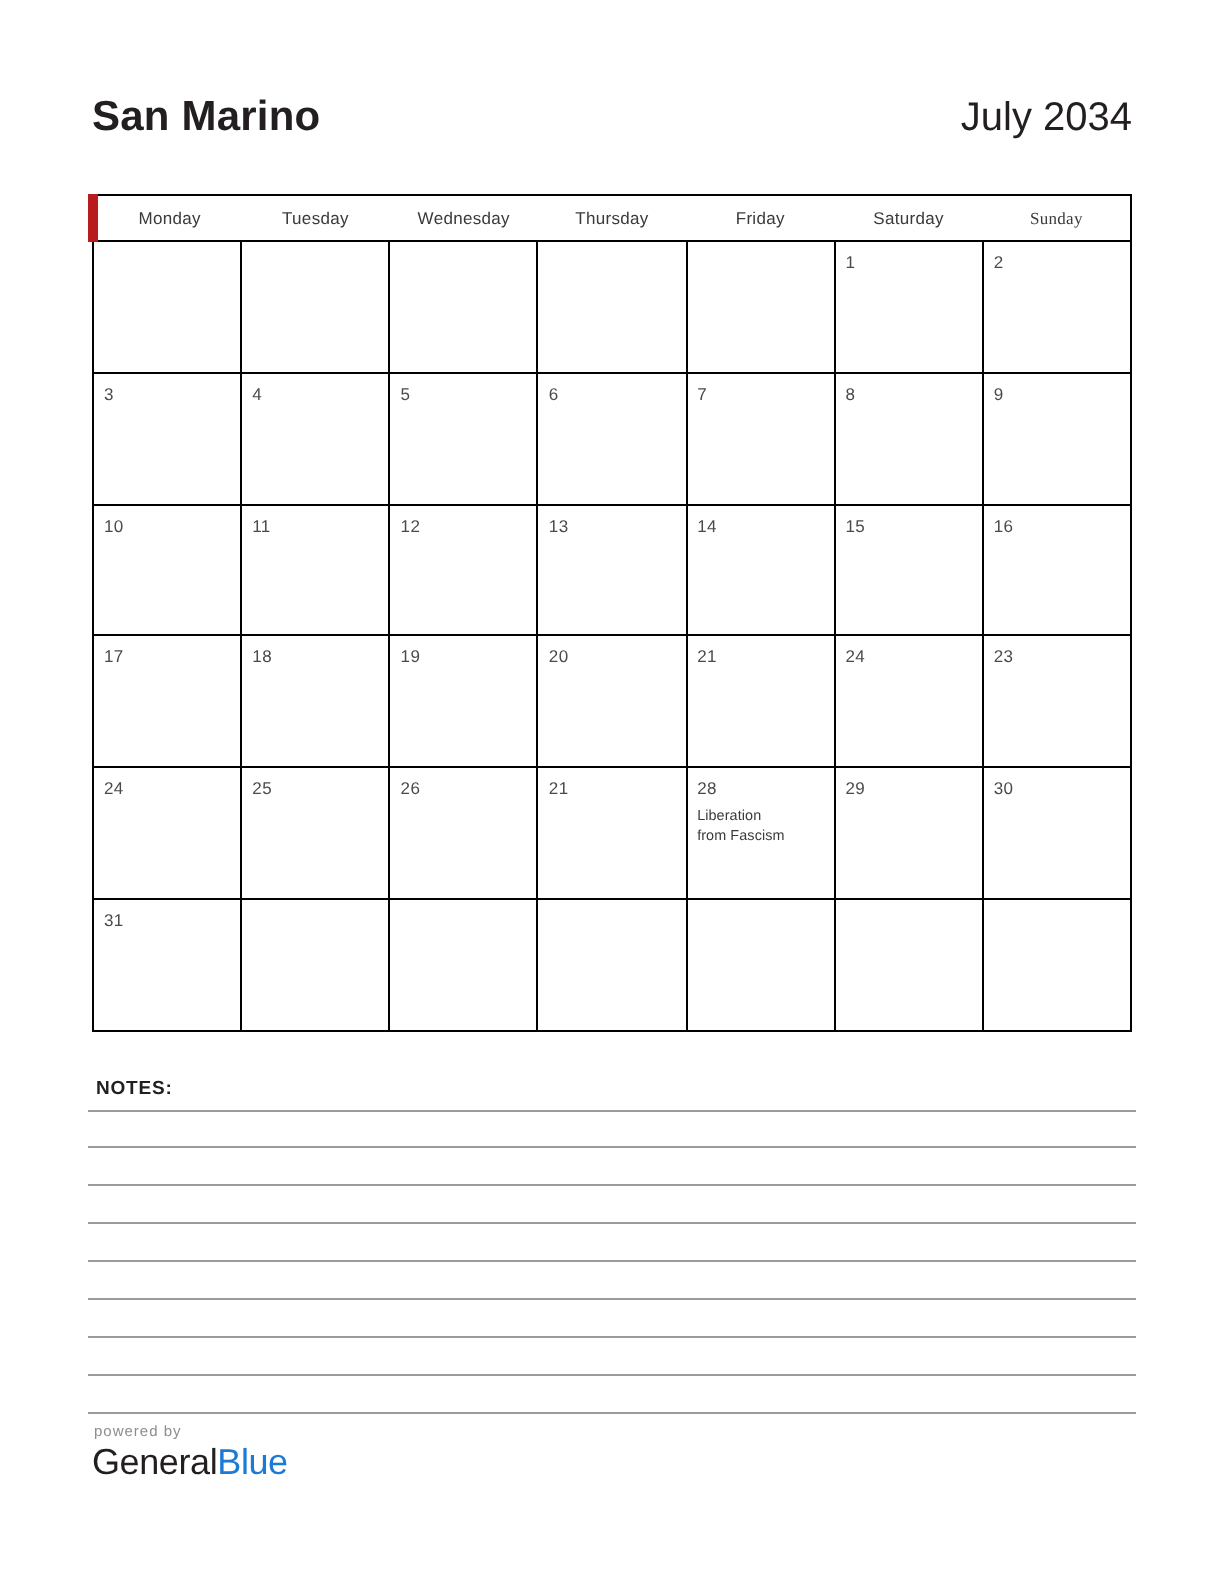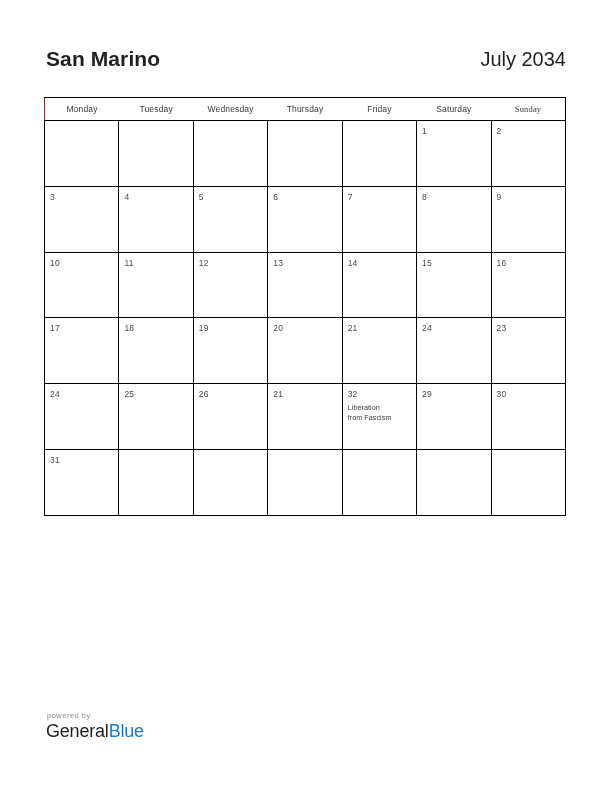--- a/index.html
+++ b/index.html
@@ -81,21 +81,21 @@
     border-right: none;
     border-top: 1px solid #000000;
     border-bottom: 1px solid #000000;
     font-size: 8.5px;
     font-weight: 400;
     color: #3a3a3a;
     text-align: center;
     vertical-align: middle;
     letter-spacing: 0.15px;
   }
-  table.cal thead th:first-child { border-left: 1px solid #b91c1c; }
+  table.cal thead th:first-child { border-left: 5px solid #b91c1c; }
   table.cal thead th:last-child  { border-right: 1px solid #000000; font-family: Liberation Serif, serif; }
 
   table.cal tbody td {
     height: 65.8px;
     vertical-align: top;
     position: relative;
     background: #ffffff;
   }
 
   .daynum {
@@ -297,21 +297,21 @@
             <td class="">
               <span class="daynum">25</span>
             </td>
             <td class="">
               <span class="daynum">26</span>
             </td>
             <td class="">
               <span class="daynum">21</span>
             </td>
             <td class="">
-              <span class="daynum">32</span>
+              <span class="daynum">28</span>
               <span class="events">
                 <span class="event">Liberation</span>
                 <span class="event">from Fascism</span>
               </span>
             </td>
             <td class="">
               <span class="daynum">29</span>
             </td>
             <td class="">
               <span class="daynum">30</span>
@@ -337,19 +337,32 @@
               <span class="daynum"></span>
             </td>
             <td class="empty">
               <span class="daynum"></span>
             </td>
           </tr>
         </tbody>
     </table>
   </div>
 
+  <div class="notes">
+    <div class="notes-label">NOTES:</div>
+    <div class="notes-lines" id="notes-lines">
+        <span class="note-line"></span>
+        <span class="note-line"></span>
+        <span class="note-line"></span>
+        <span class="note-line"></span>
+        <span class="note-line"></span>
+        <span class="note-line"></span>
+        <span class="note-line"></span>
+        <span class="note-line"></span>
+      </div>
+  </div>
 
   <div class="footer">
     <div class="powered">powered by</div>
     <div class="brand"><span class="b-general">General</span><span class="b-blue">Blue</span></div>
   </div>
 
 </div>
 
 </body></html>

